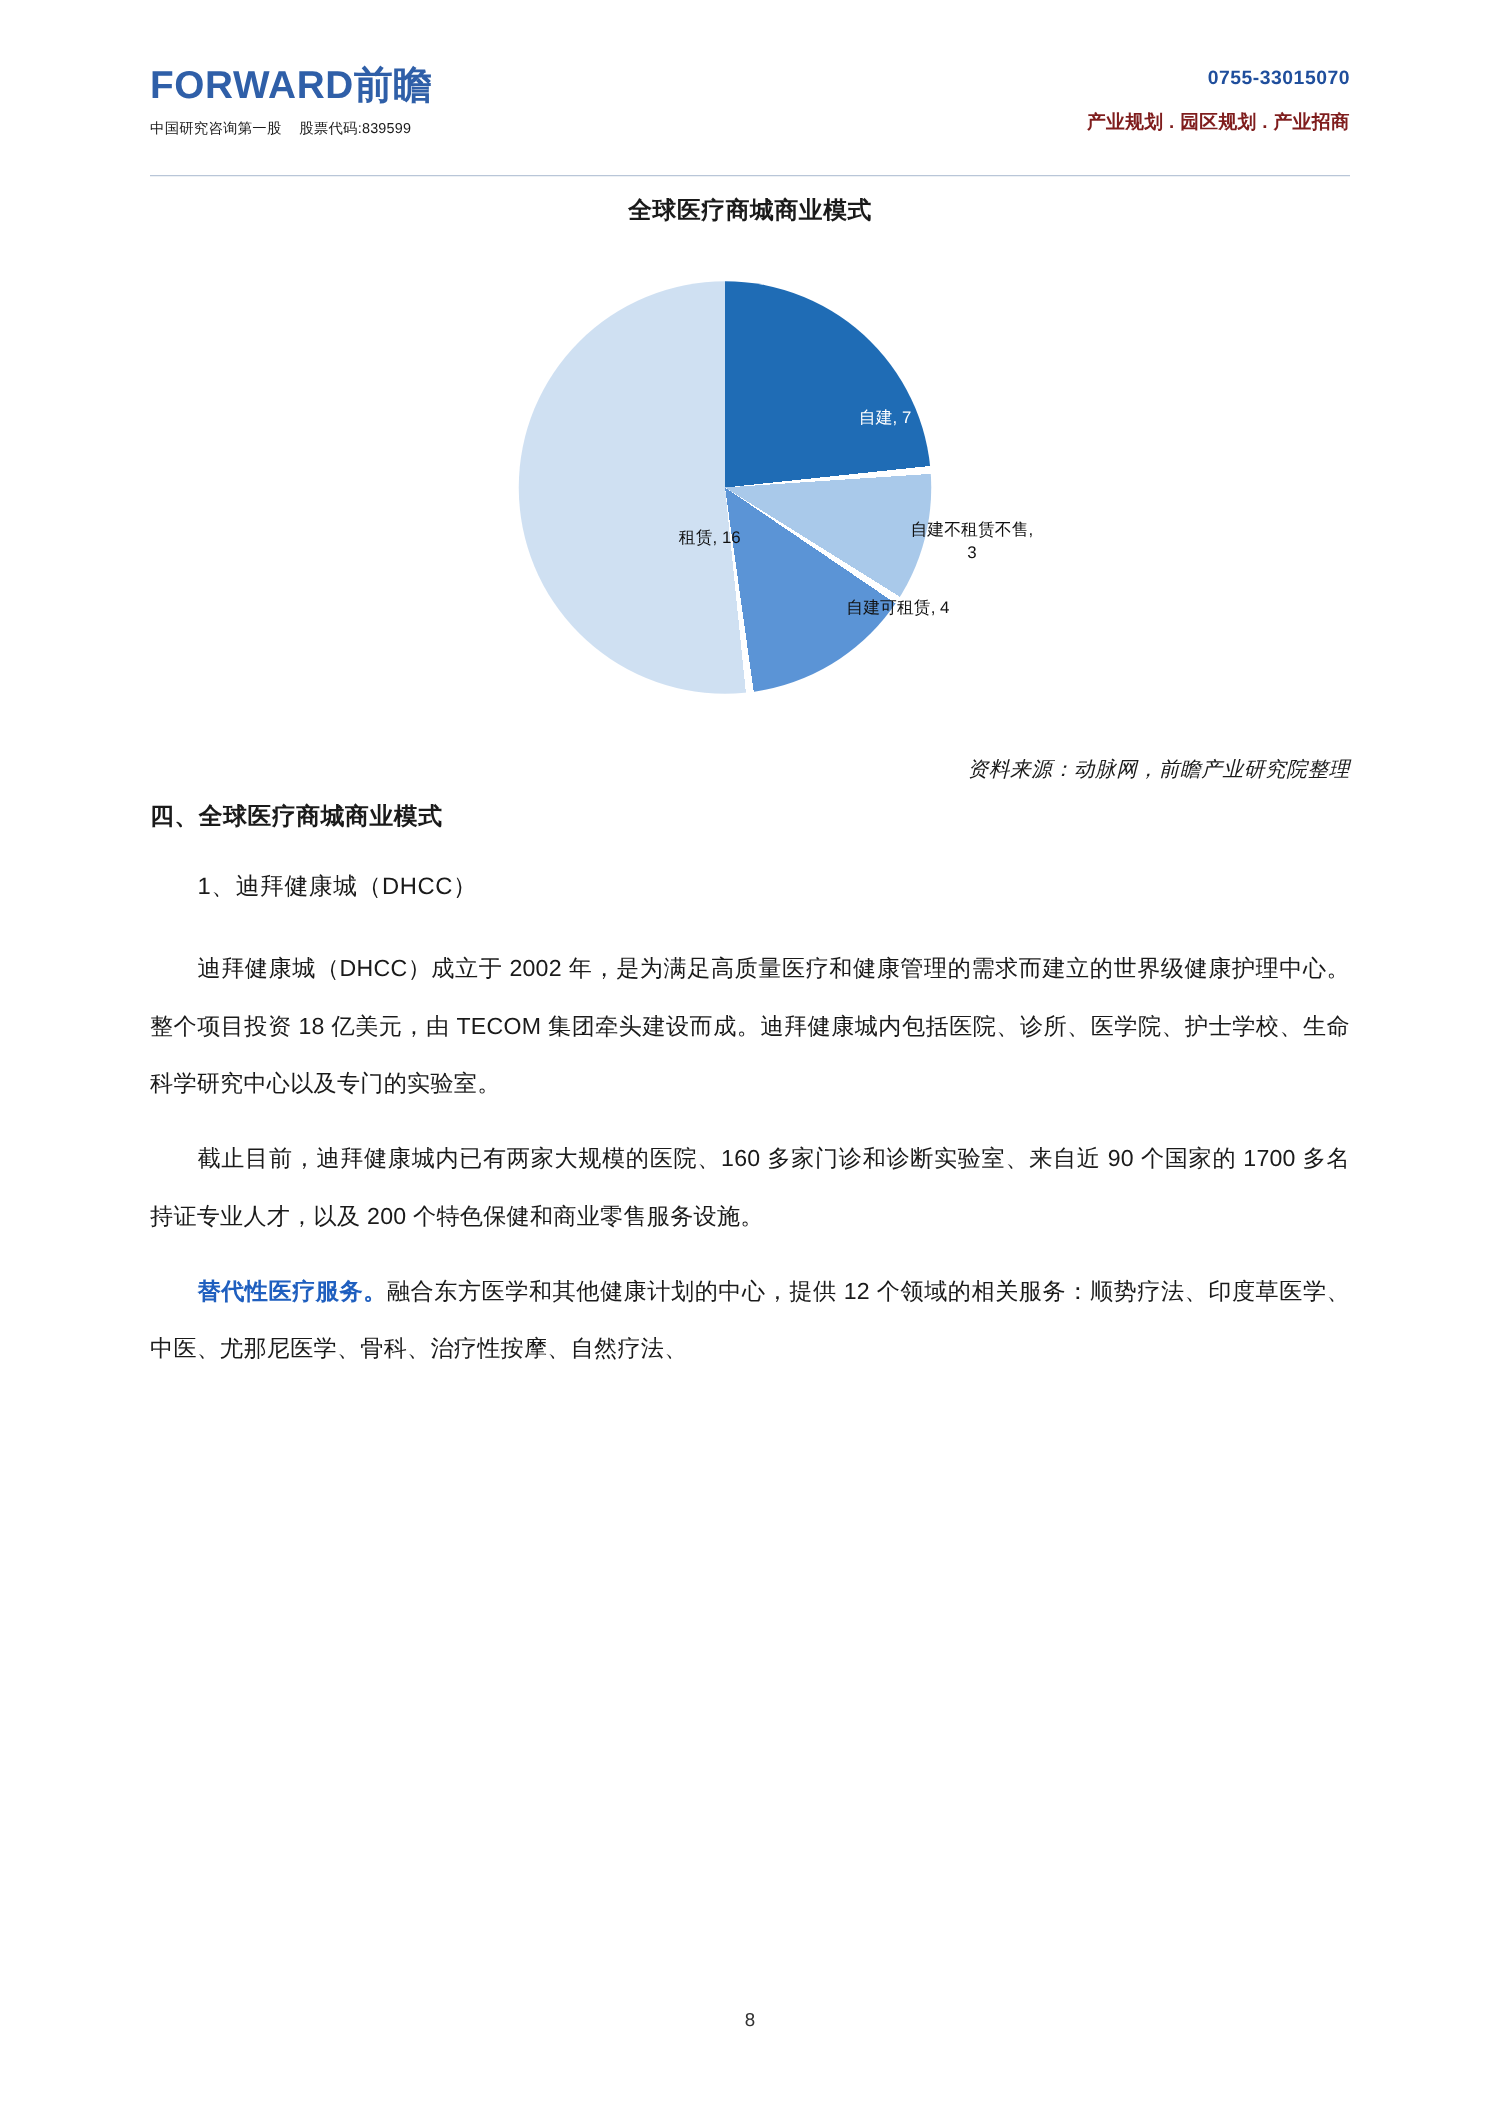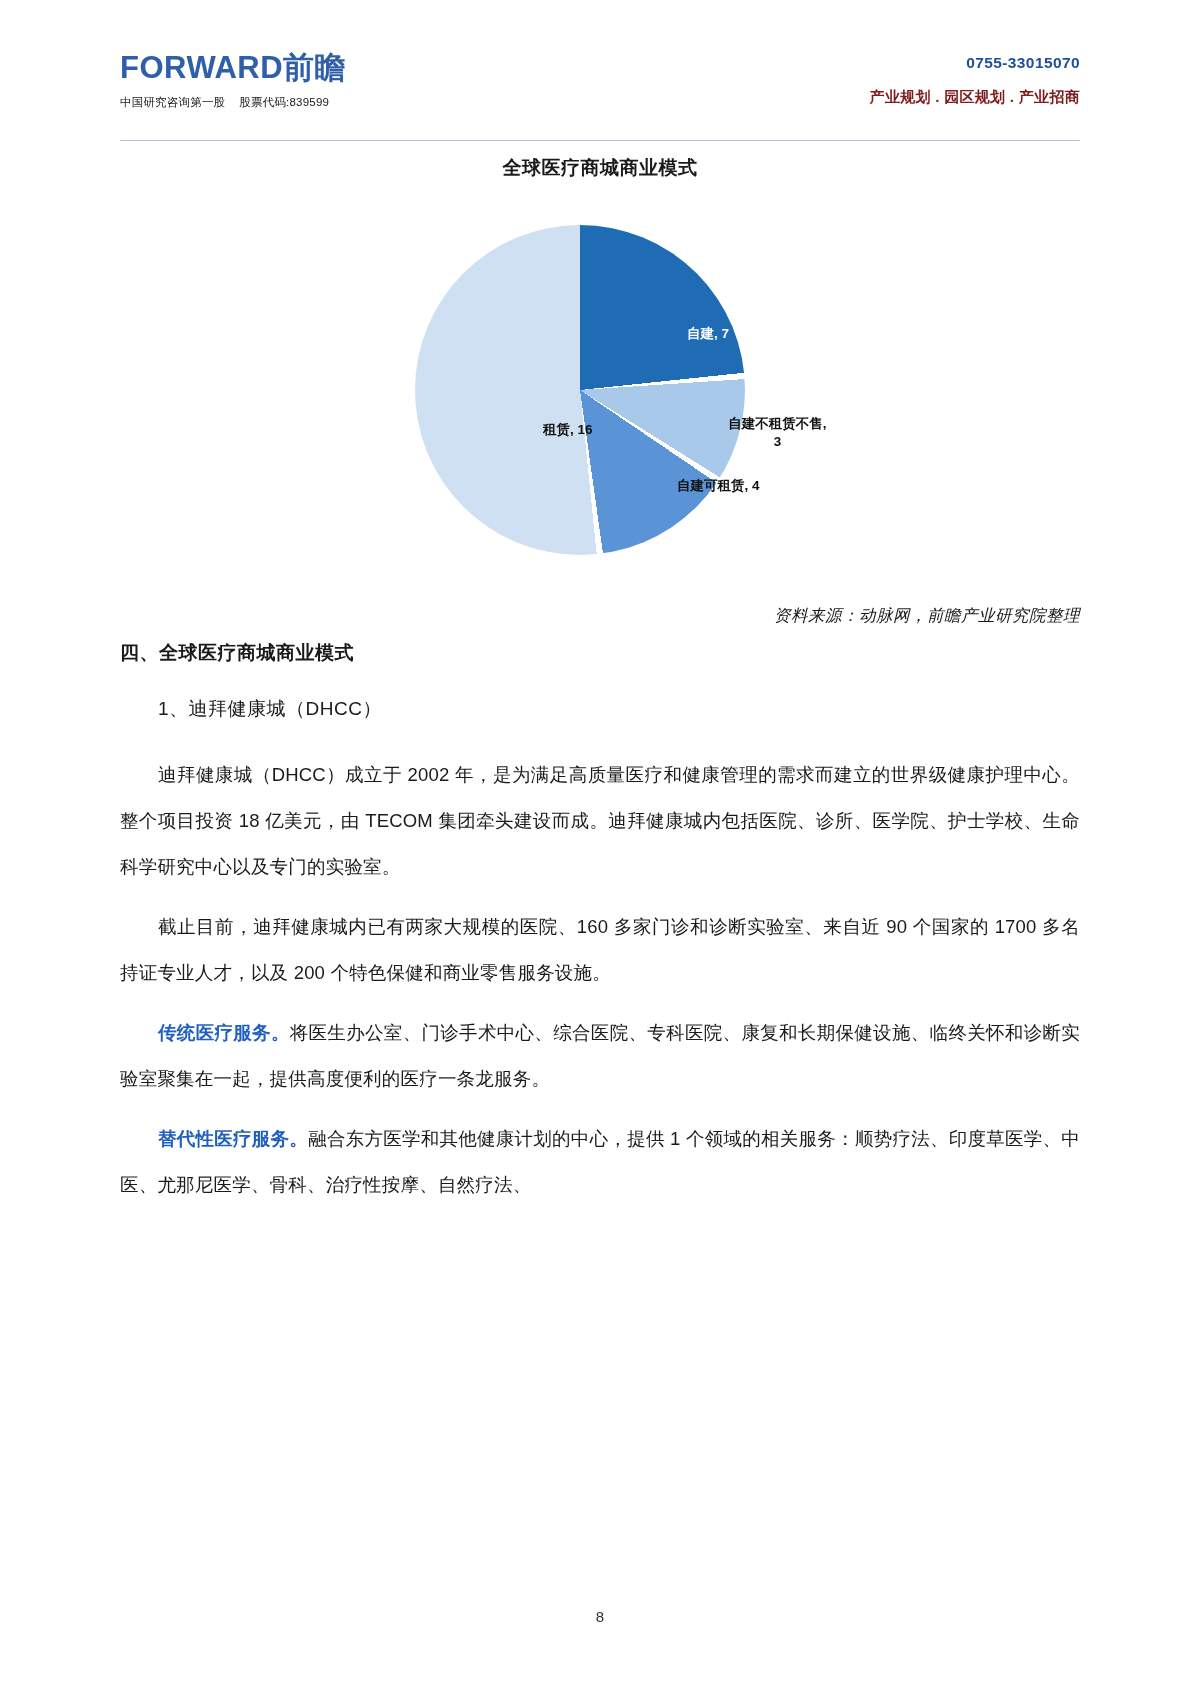--- a/index.html
+++ b/index.html
@@ -120,21 +120,21 @@
       #a9c9ea 86.2deg 122deg,
       #ffffff 122deg 124.2deg,
       #5b94d6 124.2deg 172deg,
       #ffffff 172deg 174.2deg,
       #cfe0f2 174.2deg 360deg
     );
   }
   .pie-label {
     position: absolute;
     font-size: 13.5px;
-    font-weight: bold;
+    font-weight: normal;
     color: #111;
     line-height: 1.35;
     white-space: nowrap;
   }
   .lbl-zijian   { left: 272px; top: 100px; color: #ffffff; }
   .lbl-zulin    { left: 128px; top: 196px; }
   .lbl-bzbs     { left: 310px; top: 190px; white-space: normal; width: 105px; text-align: center;}
   .lbl-kezulin  { left: 262px; top: 252px; }
   .source {
     position: absolute;
@@ -223,18 +223,17 @@
       <div class="pie-label lbl-kezulin">自建可租赁, 4</div>
     </div>
   </div>
   <div class="source">资料来源：动脉网，前瞻产业研究院整理</div>
 
   <div class="content">
     <div class="h-section">四、全球医疗商城商业模式</div>
     <div class="h-sub">1、迪拜健康城（DHCC）</div>
     <p class="body">迪拜健康城（DHCC）成立于 2002 年，是为满足高质量医疗和健康管理的需求而建立的世界级健康护理中心。整个项目投资 18 亿美元，由 TECOM 集团牵头建设而成。迪拜健康城内包括医院、诊所、医学院、护士学校、生命科学研究中心以及专门的实验室。</p>
     <p class="body">截止目前，迪拜健康城内已有两家大规模的医院、160 多家门诊和诊断实验室、来自近 90 个国家的 1700 多名持证专业人才，以及 200 个特色保健和商业零售服务设施。</p>
-    <p class="body"><span class="kw">传统医疗服务。</span><span>将医生办公室、门诊手术中心、综合医院、专科医院、康复和长期保健设施、临终关怀和诊断实验室聚集在一起，提供高度便利的医疗一条龙服务。</span></p>
-    <p class="body"><span class="kw">替代性医疗服务。</span><span>融合东方医学和其他健康计划的中心，提供 1 个领域的相关服务：顺势疗法、印度草医学、中医、尤那尼医学、骨科、治疗性按摩、自然疗法、</span></p>
+    <p class="body"><span class="kw">替代性医疗服务。</span><span>融合东方医学和其他健康计划的中心，提供 12 个领域的相关服务：顺势疗法、印度草医学、中医、尤那尼医学、骨科、治疗性按摩、自然疗法、</span></p>
   </div>
 
   <div class="pagenum">8</div>
 </div>
 
 </body></html>

